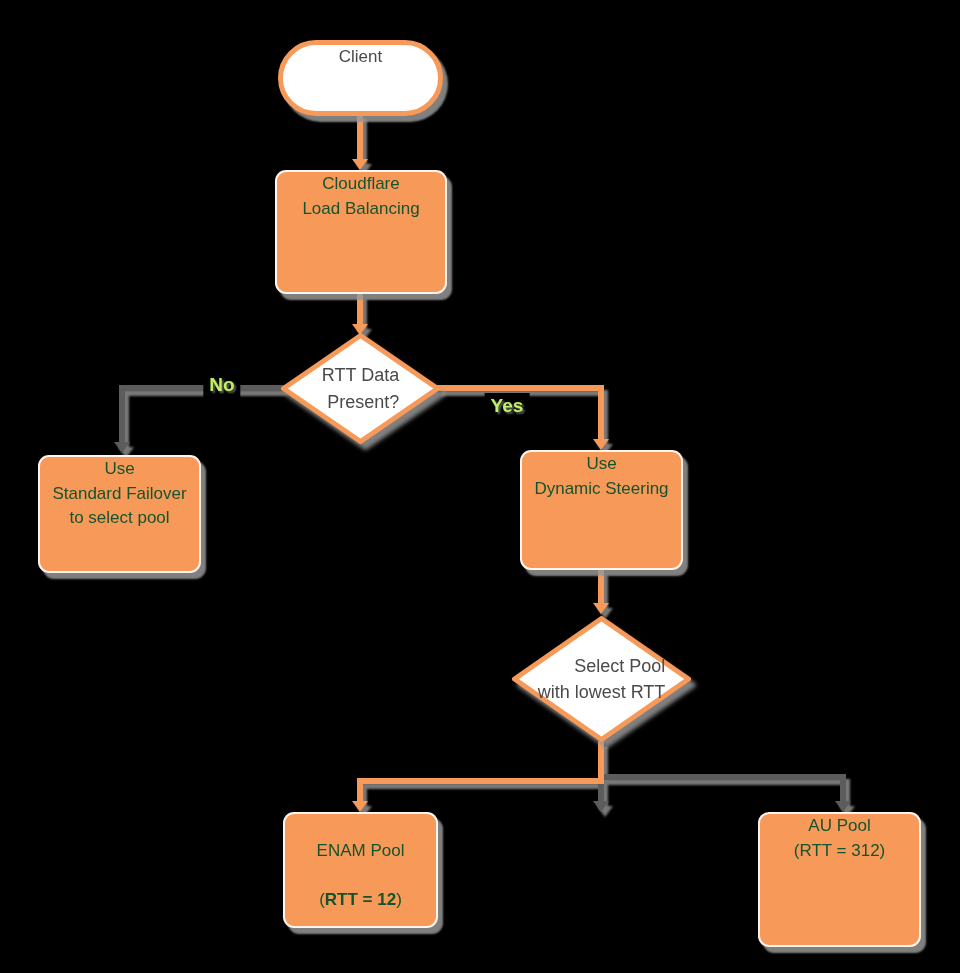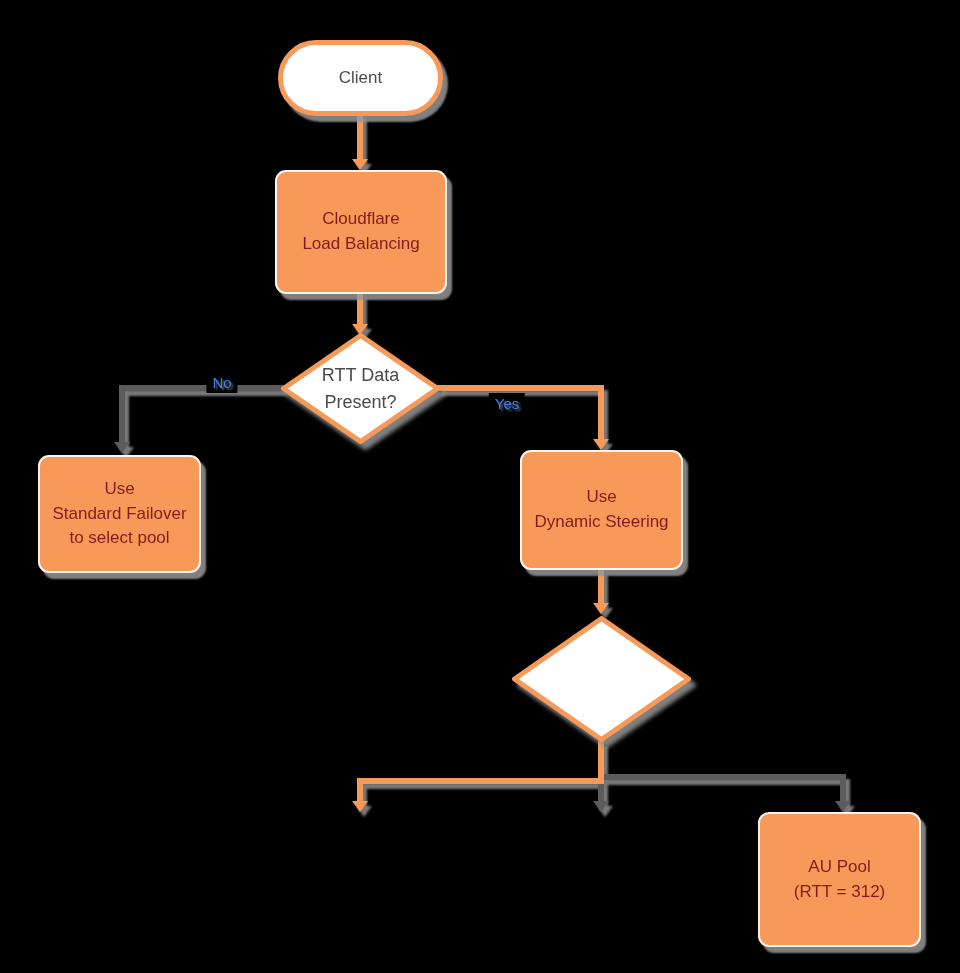--- a/index.html
+++ b/index.html
@@ -10,40 +10,40 @@
   
   svg.edges{position:absolute;left:0;top:0;z-index:1;
     filter:drop-shadow(4px 5px 1px rgba(150,150,150,0.8));}
   svg.edges path{fill:none;stroke-width:6;}
   svg.edges path.o{stroke:var(--orange);}
   svg.edges path.g{stroke:var(--gray-line);}
   svg.edges polygon.o{fill:var(--orange);}
   svg.edges polygon.g{fill:var(--gray-line);}
 
   
-  .node{position:absolute;z-index:2;display:flex;align-items:center;justify-content:center;
+  .node{position:absolute;z-index:2;display:flex;justify-content:center;
     text-align:center;box-sizing:border-box;}
-  .label{white-space:pre-line;line-height:1.45;font-size:17px;color:#7f1d1d;}
+  .label{white-space:pre-line;line-height:1.45;font-size:17px;color:#14532d;}
   .label.dark{color:var(--dark-text);}
 
   .stadium{background:#fff;border:5px solid var(--orange);border-radius:40px;
     box-shadow:5px 6px 2px rgba(150,150,150,0.85);}
   .obox{background:var(--orange);border:2px solid rgba(255,255,255,0.9);border-radius:11px;
     box-shadow:5px 6px 2px rgba(150,150,150,0.85);}
 
-  .diamond{position:absolute;z-index:2;display:flex;align-items:center;justify-content:center;text-align:center;}
+  .diamond{position:absolute;z-index:2;display:flex;align-items:center;justify-content:center;text-align:right;}
   .diamond svg{position:absolute;left:0;top:0;width:100%;height:100%;
     filter:drop-shadow(5px 6px 2px rgba(150,150,150,0.85));}
   .diamond svg polygon{fill:#fff;stroke:var(--orange);stroke-width:5;stroke-linejoin:round;}
   .diamond .label{position:relative;font-size:18px;}
 
   .pool-line2 b{font-weight:bold;}
 
   .edge-label{position:absolute;z-index:3;transform:translateX(-50%);
-    background:#000;color:#3b82f6;font-size:15px;font-weight:400;padding:2px 6px;
+    background:#000;color:#bef264;font-size:19px;font-weight:700;padding:2px 6px;
     text-shadow:2px 2px 2px rgba(150,150,150,0.65);}
 </style>
 </head>
 <body style="background: rgb(0, 0, 0);">
 
 <div class="canvas">
 
   <svg class="edges" width="960" height="973" viewBox="0 0 960 973">
 
     <path class="g" d="M284 388 H122 V443"></path>
@@ -93,22 +93,30 @@
 
   <div class="node obox" style="left:520px;top:450px;width:163px;height:120px">
     <span class="label">Use
 Dynamic Steering</span>
   </div>
 
   <div class="diamond" style="left:512px;top:616px;width:179px;height:126px">
     <svg viewBox="0 0 179 126" preserveAspectRatio="none">
       <polygon points="89.5,2.5 176.5,63 89.5,123.5 2.5,63"></polygon>
     </svg>
+    <span class="label dark">Select Pool
+with lowest RTT</span>
   </div>
 
+  <div class="node obox" style="left:283px;top:812px;width:155px;height:116px">
+    <div class="label">
+      <div>ENAM Pool</div>
+      <div class="pool-line2"><span>(</span><b>RTT = 12</b><span>)</span></div>
+    </div>
+  </div>
 
 
   <div class="node obox" style="left:758px;top:812px;width:163px;height:135px">
     <span class="label">AU Pool
 (RTT = 312)</span>
   </div>
 
 </div>
 
 </body></html>

